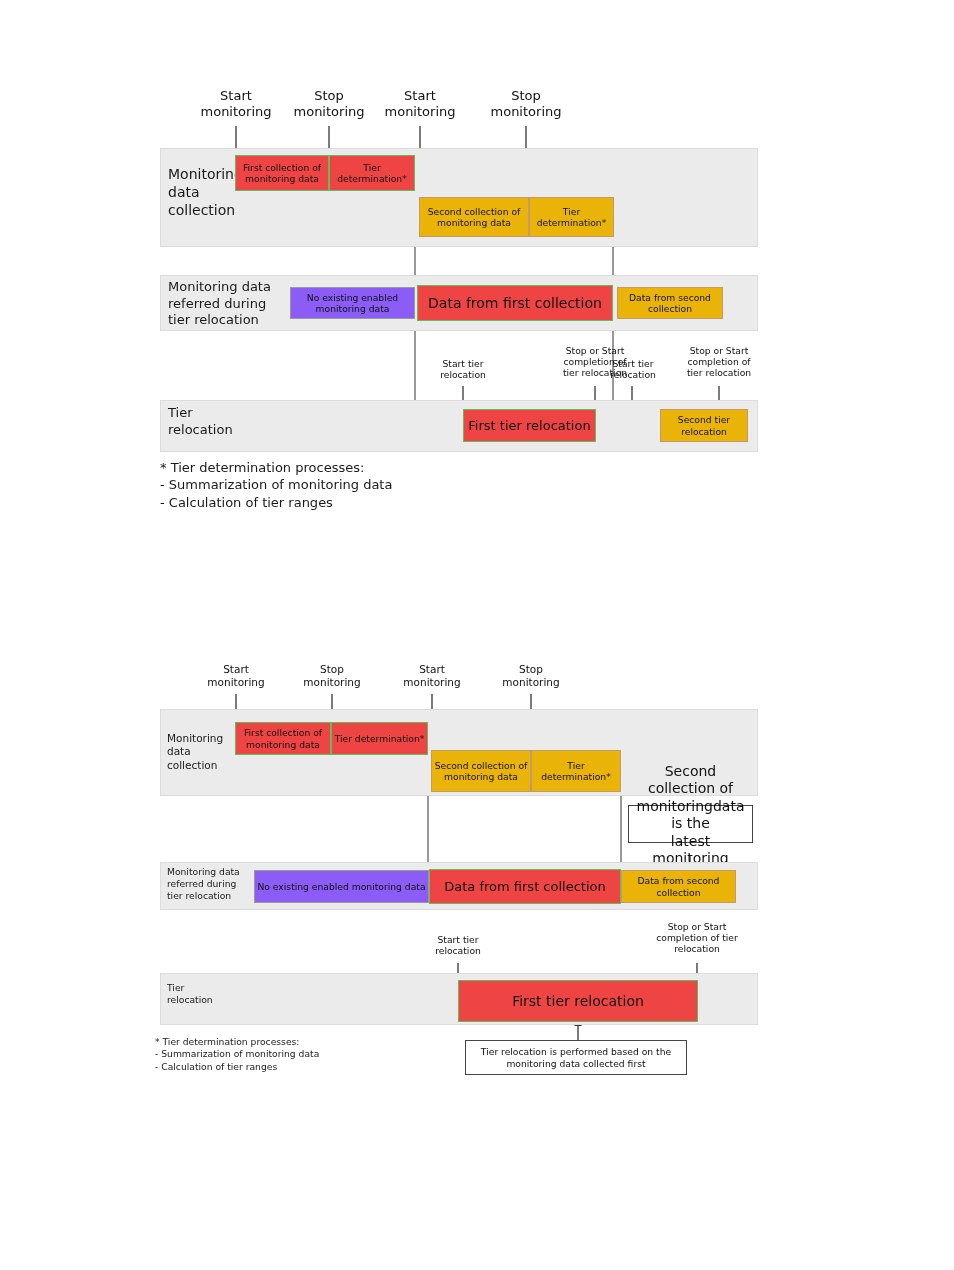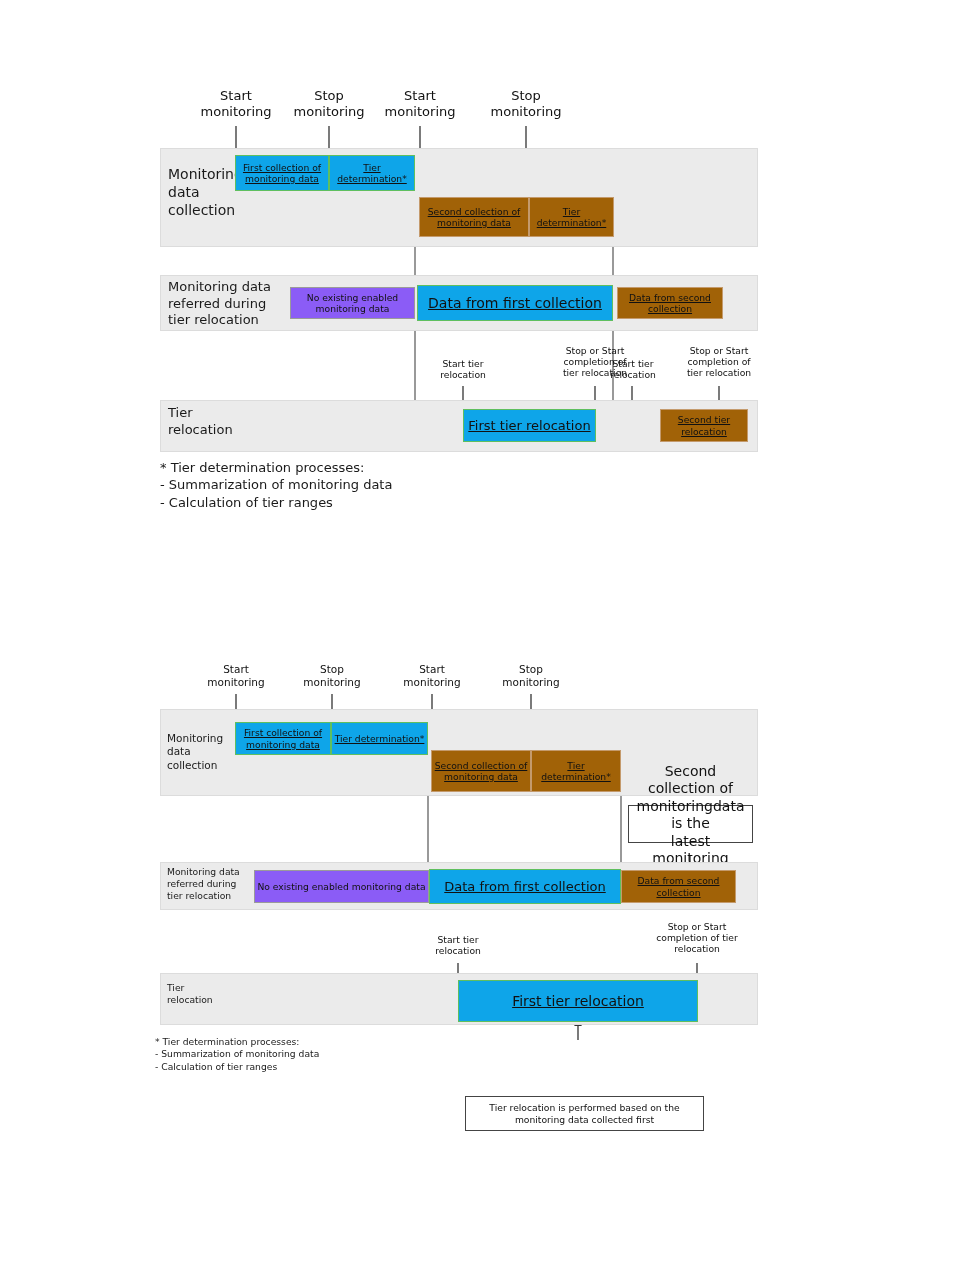--- a/index.html
+++ b/index.html
@@ -36,22 +36,22 @@
     position: absolute;
     display: flex;
     align-items: center;
     justify-content: center;
     text-align: center;
     line-height: 1.2;
     color: #111111;
     border: 1px solid #7a7a7a;
     padding: 1px 2px;
   }
-  .box.green  { background: #0ea5e9; border-color: #5fbf5f; text-decoration: underline; }
-  .box.orange { background: #a16207; border-color: #c49a6c; text-decoration: underline; }
+  .box.green  { background: #ef4444; border-color: #5fbf5f; }
+  .box.orange { background: #eab308; border-color: #c49a6c; }
   .box.gray   { background: #8b5cf6; border-color: #9a9a9a; }
 
   
   .note {
     position: absolute;
     background: #ffffff;
     border: 1px solid #444444;
     display: flex;
     align-items: center;
     justify-content: center;
@@ -244,17 +244,17 @@
     <div class="lane" style="left:160px; top:973px; width:598px; height:52px;"></div>
     <div class="lane-label" style="left:167px; top:982px; width:80px; font-size:9.2px;">Tier
 relocation</div>
 
     <div class="box green" style="left:458px; top:980px; width:240px; height:42px; font-size:14px;">First tier relocation</div>
 
     <div class="footnote" style="left:155px; top:1036px; width:330px; font-size:9.2px;">* Tier determination processes:
    - Summarization of monitoring data
    - Calculation of tier ranges</div>
 
-    <div class="note" style="left:465px; top:1096px; width:239px; height:35px; font-size:9.2px; white-space:pre-line;text-align:center;">Tier relocation is performed based on the
+    <div class="note" style="left:465px; top:1040px; width:222px; height:35px; font-size:9.2px; white-space:pre-line;text-align:center;">Tier relocation is performed based on the
 monitoring data collected first</div>
   </div>
 
 </div>
 
 </body></html>

